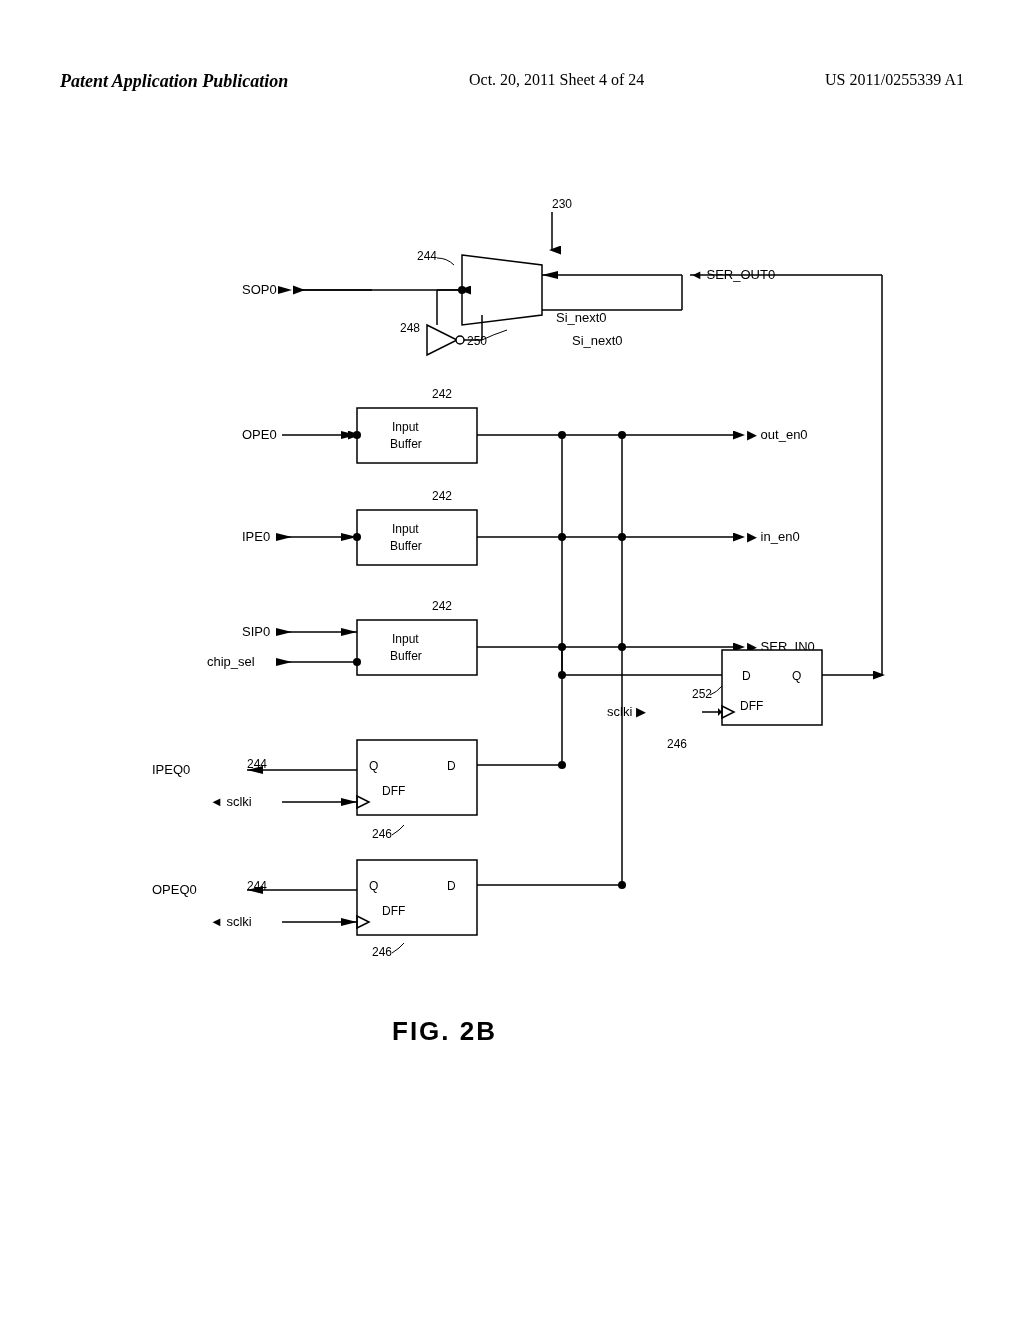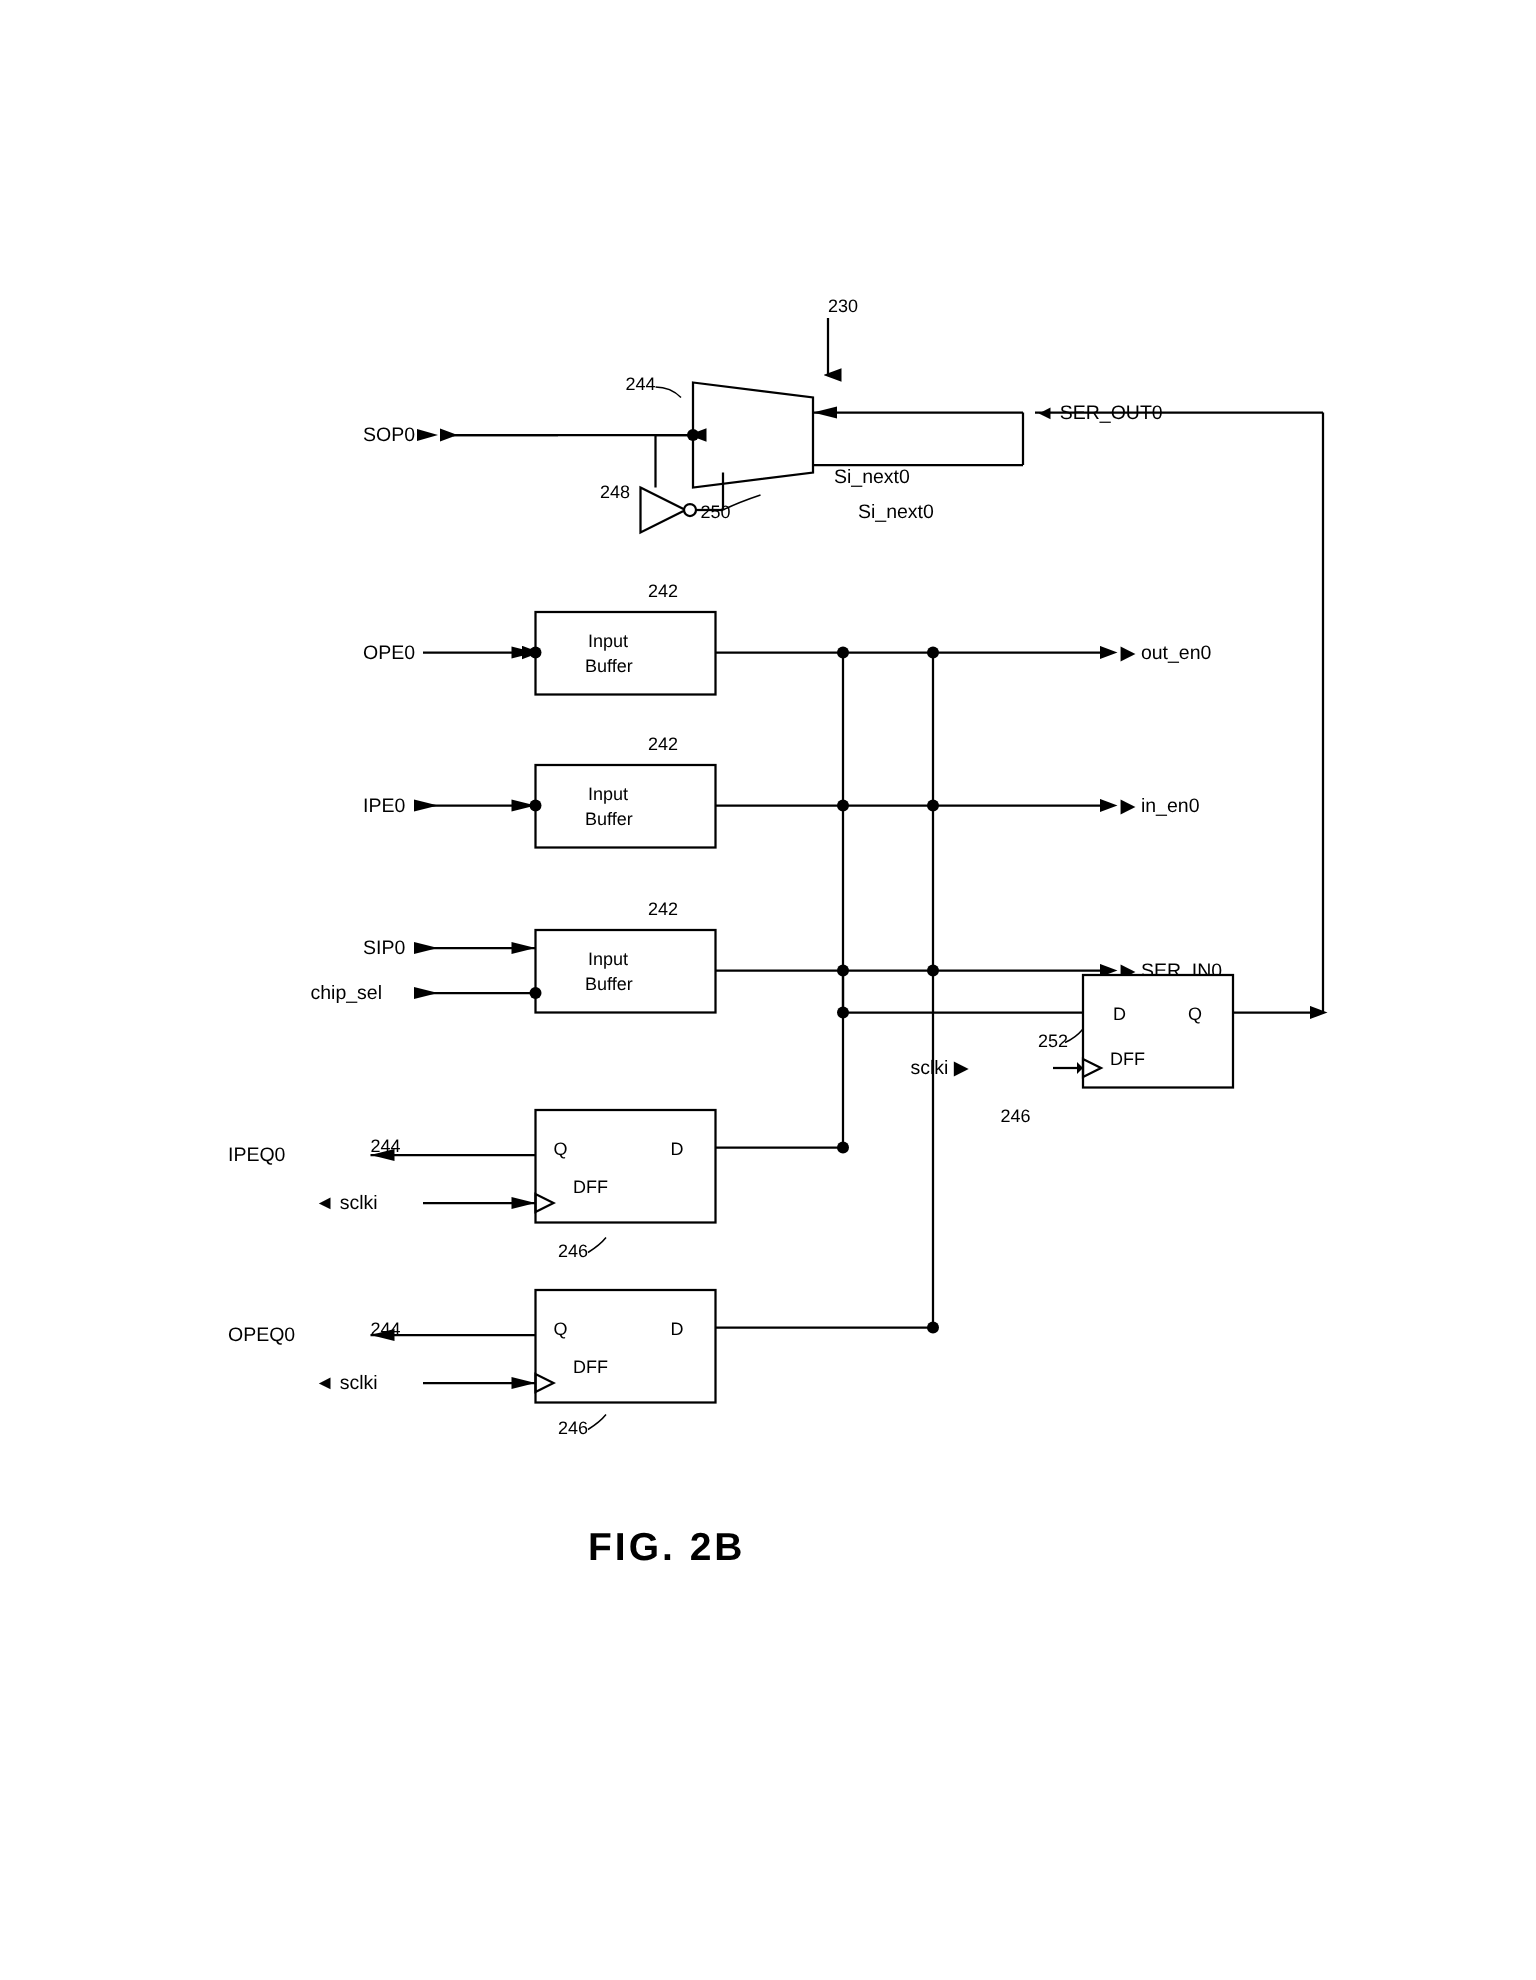--- a/index.html
+++ b/index.html
@@ -55,20 +55,31 @@
 
     svg {
       width: 100%;
       height: 100%;
     }
   </style>
 </head>
 <body>
 
 <div class="page">
+  <div class="header">
+    <div class="header-left">
+      <span>Patent Application Publication</span>
+    </div>
+    <div class="header-center">
+      <span>Oct. 20, 2011   Sheet 4 of 24</span>
+    </div>
+    <div class="header-right">
+      <span>US 2011/0255339 A1</span>
+    </div>
+  </div>
 
   <div class="diagram">
     <svg viewBox="0 0 900 1050" xmlns="http://www.w3.org/2000/svg">
 
       <style>
         text { font-family: Arial, Helvetica, sans-serif; }
         .label { font-size: 13px; }
         .signal { font-size: 13px; }
         .number { font-size: 12px; }
         .component-text { font-size: 12px; }

